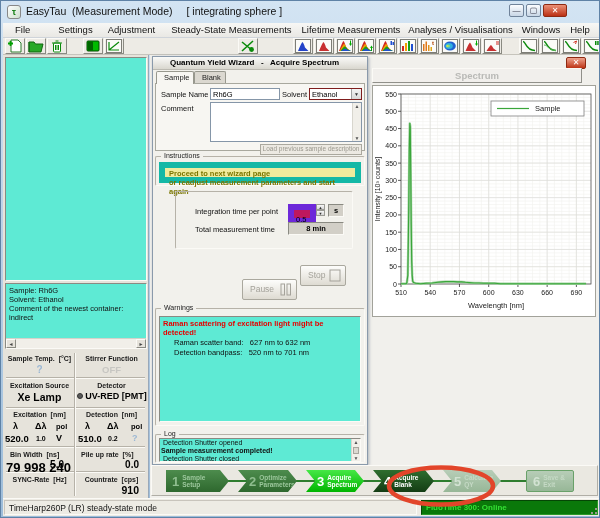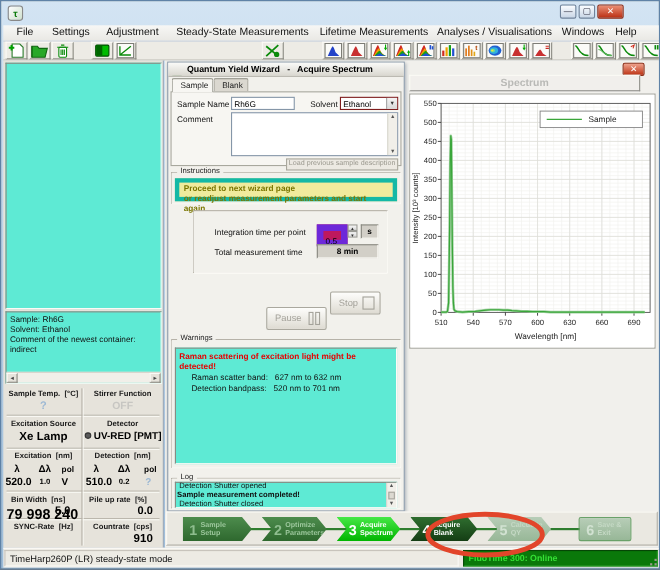--- a/index.html
+++ b/index.html
@@ -9,21 +9,21 @@
   .titlebar{position:absolute;left:0;top:0;width:600px;height:22px}
   .app-icon{position:absolute;left:6px;top:4px;width:14px;height:14px;border-radius:3px;background:linear-gradient(135deg,#fdfdfd,#cfe0ce);border:1px solid #888;color:#0a7a0a;font-size:9px;font-weight:bold;text-align:center;line-height:13px}
   .title-text{position:absolute;left:25px;top:4px;font-size:10.5px;color:#111;white-space:pre}
   .title-ctx{margin-left:14px}
   .wbtn{position:absolute;top:3px;height:13px;border:1px solid #70839a;border-radius:2px;background:linear-gradient(#fbfdff,#c9d6e6);color:#334;font-size:8px;line-height:11px;text-align:center}
   .wbtn.min{left:508px;width:15px}.wbtn.max{left:525px;width:15px}
   .wbtn.close{left:542px;width:24px;background:linear-gradient(#eb9076,#bb3014);border-color:#8e2a12;color:#fff}
   
   .menubar{position:absolute;left:2px;top:22px;width:596px;height:15px;background:linear-gradient(#f7f7f5,#e9e8e4);border-bottom:1px solid #cfd4da;font-size:9.5px;white-space:nowrap}
   .menu-item{display:inline-block;padding:1px 2px;color:#111}
-  .menu-item:nth-child(1){margin-left:10px}.menu-item:nth-child(2){margin-left:13px}
+  .menu-item:nth-child(1){margin-left:10px}.menu-item:nth-child(2){margin-left:24px}
   .menu-item:nth-child(3){margin-left:11px}.menu-item:nth-child(4){margin-left:12px}
   .menu-item:nth-child(5){margin-left:6px}.menu-item:nth-child(6){margin-left:4px}
   .menu-item:nth-child(7){margin-left:5px}.menu-item:nth-child(8){margin-left:6px}
   
   .toolbar{position:absolute;left:2px;top:37px;width:596px;height:17px;background:#edebe5;border-bottom:1px solid #c6c4bc}
   .tbg{position:absolute;top:0;display:flex;gap:1px}
   .tbtn{width:20px;height:16px;background:#edebe5;border:1px solid;border-color:#fbfaf6 #8a8a82 #8a8a82 #fbfaf6;padding:0}
   .tbtn svg{display:block;width:18px;height:14px}
   
   .left{position:absolute;left:2px;top:54px;width:146px;height:443px;background:#e6e3db;border-right:1px solid #98a8ba}
@@ -53,21 +53,21 @@
   .inp{position:absolute;background:#fff;border:1px solid #8596a8;font-size:7.5px;padding:0 2px;color:#000;font-family:"Liberation Sans",sans-serif;line-height:10px}
   .combo{position:absolute;background:#fff;border:1px solid #7f1d1d;font-size:7.5px;padding:1px 2px}
   .combo .dd{position:absolute;right:0;top:0;bottom:0;width:10px;background:linear-gradient(#f4f4f4,#d8d8d8);border-left:1px solid #a0a0a0;font-size:5px;text-align:center;line-height:10px;color:#333}
   .ta{position:absolute;background:#fff;border:1px solid #8596a8}
   .vtrack{position:absolute;right:0;top:0;bottom:0;width:9px;background:#f1efe9;border-left:1px solid #d8d6ce;font-size:5px;color:#555;text-align:center}
   .vtrack .up{position:absolute;top:0;left:0;right:0}
   .vtrack .dn{position:absolute;bottom:0;left:0;right:0}
   .btn-dis{position:absolute;background:#ece9e2;border:1px solid #aaa89e;color:#9a988e;font-size:6.5px;text-align:center;overflow:hidden;white-space:nowrap}
   .grp{position:absolute;border:1px solid;border-color:#b6b2a8 #fbfaf6 #fbfaf6 #b6b2a8;border-radius:2px}
   .grp-legend{position:absolute;font-size:7px;color:#222;background:#f2f1ec;padding:0 3px}
-  .note{position:absolute;background:#f0eb9d;border:4px solid #14b8a6;font-size:7.5px;font-weight:bold;color:#7a7600;line-height:9px;padding:1px 4px}
+  .note{position:absolute;background:#f0eb9d;border:6px solid #14b8a6;font-size:7.5px;font-weight:bold;color:#7a7600;line-height:9px;padding:1px 4px}
   .unitbox{position:absolute;background:#d2cfc7;border:1px solid;border-color:#8a8a82 #fbfaf6 #fbfaf6 #8a8a82;font-size:7.5px;font-weight:bold;text-align:center;line-height:11px}
   .spin{position:absolute;background:#be185d;border:6px solid #6d28d9;font-size:7.5px;padding:4px 2px;line-height:11px}
   .spin-btns{position:absolute;width:9px;font-size:4px;line-height:5px;text-align:center;color:#333}
   .spin-btns div{background:linear-gradient(#f6f6f6,#d6d6d6);border:1px solid #9a9a94;height:6px}
   .cmd{position:absolute;height:21px;background:linear-gradient(#fdfdfb,#dedbd2);border:1px solid #7a8a9a;border-radius:2px;font-size:8.5px;color:#000;text-align:left;padding:4px 0 0 7px}
   .cmd.dis{color:#a4a29a;border-color:#aaa89e}
   .warn-red{font-size:7.5px;font-weight:bold;color:#e60000;padding:2px 3px 0}
   .warn-line{font-size:7.5px;color:#111;padding:1px 3px 0 14px;white-space:pre}
   .log-line{font-size:7px;color:#111;padding:0 3px;line-height:8px}
   .log-line.b{font-weight:bold;padding-left:1px}
@@ -95,20 +95,21 @@
   .sb-online{position:absolute;left:418px;top:1px;width:177px;height:15px;background:#0a780a;border:1px solid;border-color:#054605 #2a9a2a #2a9a2a #054605;font-size:8px;font-weight:bold;color:#35e035;padding:2px 0 0 4px}
   .grip{position:absolute;right:1px;bottom:1px;width:9px;height:9px}
 </style>
 </head>
 <body>
 
 <div class="win">
 
   <div class="titlebar">
     <div class="app-icon">τ</div>
+    <div class="title-text"><span>EasyTau  (Measurement Mode)</span><span class="title-ctx">[ integrating sphere ]</span></div>
     <div class="wbtn min">—</div>
     <div class="wbtn max">▢</div>
     <div class="wbtn close">✕</div>
   </div>
 
   <div class="menubar" id="menubar"><span class="menu-item">File</span><span class="menu-item">Settings</span><span class="menu-item">Adjustment</span><span class="menu-item">Steady-State Measurements</span><span class="menu-item">Lifetime Measurements</span><span class="menu-item">Analyses / Visualisations</span><span class="menu-item">Windows</span><span class="menu-item">Help</span></div>
 
   <div class="toolbar" id="toolbar">
       <div class="tbg" style="left: 2px;">
         <button class="tbtn">
@@ -335,21 +336,21 @@
   <div class="mdi">
 
     <div class="wiz">
       <div class="wiz-icon"></div>
       <div class="wiz-title">Quantum Yield Wizard   -   Acquire Spectrum</div>
 
       <div class="tab active" style="left:3px;width:38px">Sample</div>
       <div class="tab" style="left:41px;width:32px">Blank</div>
       <div class="tab-panel">
         <div class="flabel" style="left:5px;top:6px">Sample Name</div>
-        <input class="inp" style="left: 54px; top: 4px; width: 58px; height: 12px;" value="Rh6G">
+        <input class="inp" style="left: 54px; top: 4px; width: 70px; height: 12px;" value="Rh6G">
         <div class="flabel" style="left:126px;top:6px">Solvent</div>
         <div class="combo" style="left:153px;top:4px;width:53px;height:12px"><span>Ethanol</span><span class="dd">▼</span></div>
         <div class="flabel" style="left:5px;top:20px">Comment</div>
         <div class="ta" style="left:54px;top:18px;width:152px;height:40px">
           <div class="vtrack">
               <span class="up">▲</span>
               <span class="dn">▼</span>
             </div>
         </div>
         <div class="btn-dis" style="left:104px;top:60px;width:102px;height:11px">Load previous sample description</div>

